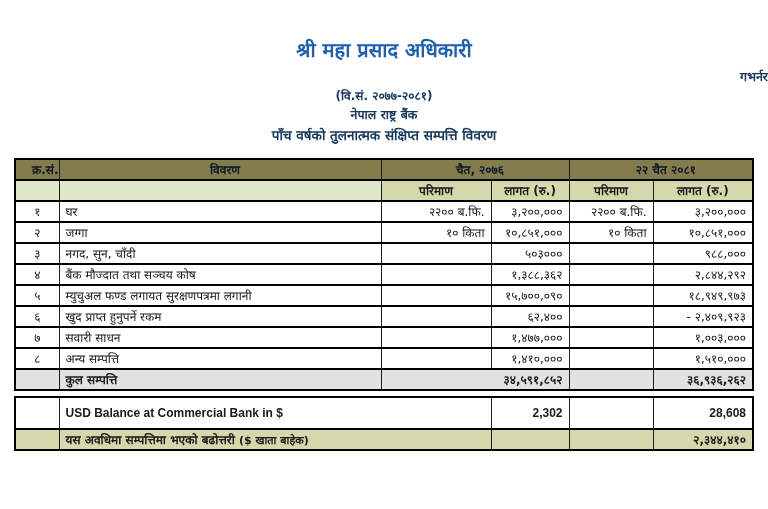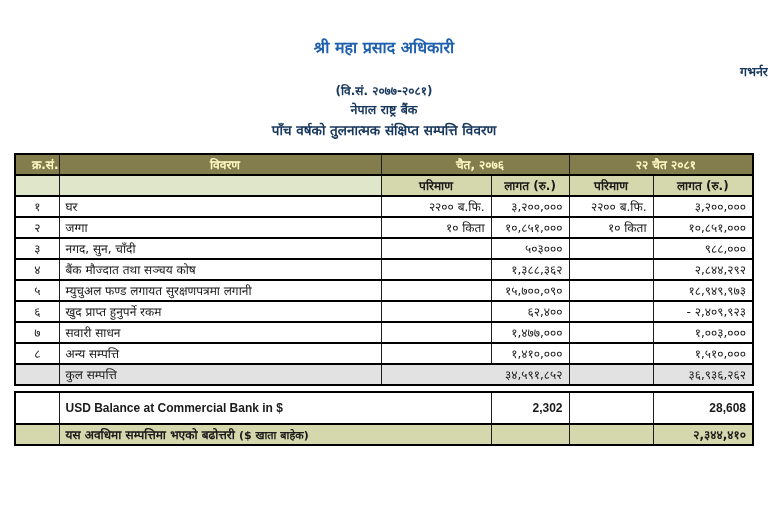--- a/index.html
+++ b/index.html
@@ -4,47 +4,47 @@
 <style>
   * { margin:0; padding:0; box-sizing:border-box; }
   html,body { background:#ffffff; }
   body {
     width:768px; height:509px; overflow:hidden; position:relative;
     font-family:"DejaVu Sans","Liberation Sans",sans-serif;
     color:#1a1a1a;
   }
   .doc-header { text-align:center; }
   .line1 { padding-top:20px; font-size:13px; font-weight:bold; color:#14141c; }
-  .person-name { margin-top:36px; font-size:16px; font-weight:bold; color:#2061AE; }
+  .person-name { margin-top:36px; font-size:20px; font-weight:bold; color:#2061AE; }
   .person-title { margin-top:5px; font-size:12.5px; font-weight:bold; color:#17375D;text-align:right; }
   .tenure { margin-top:2px; font-size:12px; font-weight:bold; color:#17375D; }
   .org { margin-top:2px; font-size:12.5px; font-weight:bold; color:#17375D; }
   .table-title { margin-top:3px; font-size:13.5px; font-weight:bold; color:#17375D; }
 
   table { border-collapse:collapse; table-layout:fixed; margin-left:14px; width:738px;
           font-size:12px; }
   .main-table { margin-top:14px; }
   .bottom-table { margin-top:5px; }
   td, th { border:1px solid #1c1c1c; border-top:2px solid #000; border-bottom:2px solid #000;
            padding:1px 6px; vertical-align:middle; overflow:hidden; white-space:nowrap; }
   table { border:2px solid #000; }
 
   tr.hdr1 { height:17px; }
-  tr.hdr1 th { background:#837C4D; color:#fef9c3; font-weight:bold; text-align:center; font-size:12px;padding-left:16px; }
+  tr.hdr1 th { background:#837C4D; color:#0f172a; font-weight:bold; text-align:center; font-size:12px;padding-left:16px; }
   tr.hdr2 { height:21px; }
   tr.hdr2 td { font-weight:bold; text-align:center; }
   .bg-pale { background:#DFE6CA; }
   .bg-tan  { background:#D5D7AC; }
   .bg-gray { background:#E2E2E2; }
 
   tr.data-row { height:20px; }
   td.c-sn   { text-align:center; }
   td.c-desc { text-align:left; }
   td.c-num  { text-align:right; }
-  tr.total-row { height:21px; font-weight:normal; }
+  tr.total-row { height:21px; font-weight:bold; }
   tr.usd-row { height:32px;font-weight:bold; }
   tr.usd-row td { font-family:"Liberation Sans","DejaVu Sans",sans-serif; }
   tr.inc-row { height:21px; font-weight:bold; }
   .note-small { font-size:11px; }
 </style>
 </head>
 <body>
 
 <div class="doc-header">
   <div class="person-name">श्री महा प्रसाद अधिकारी</div>

